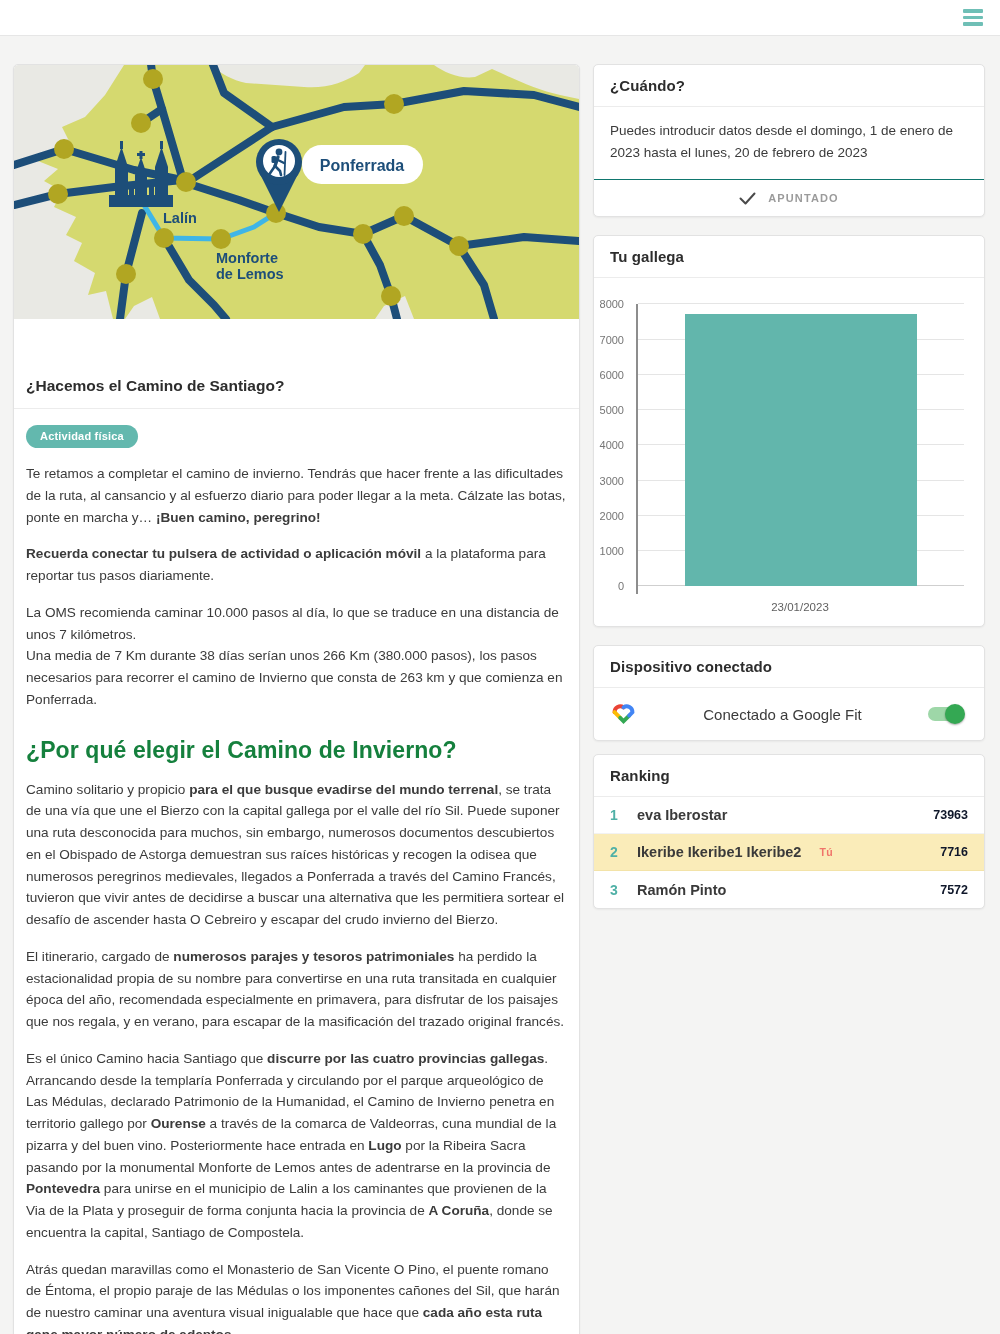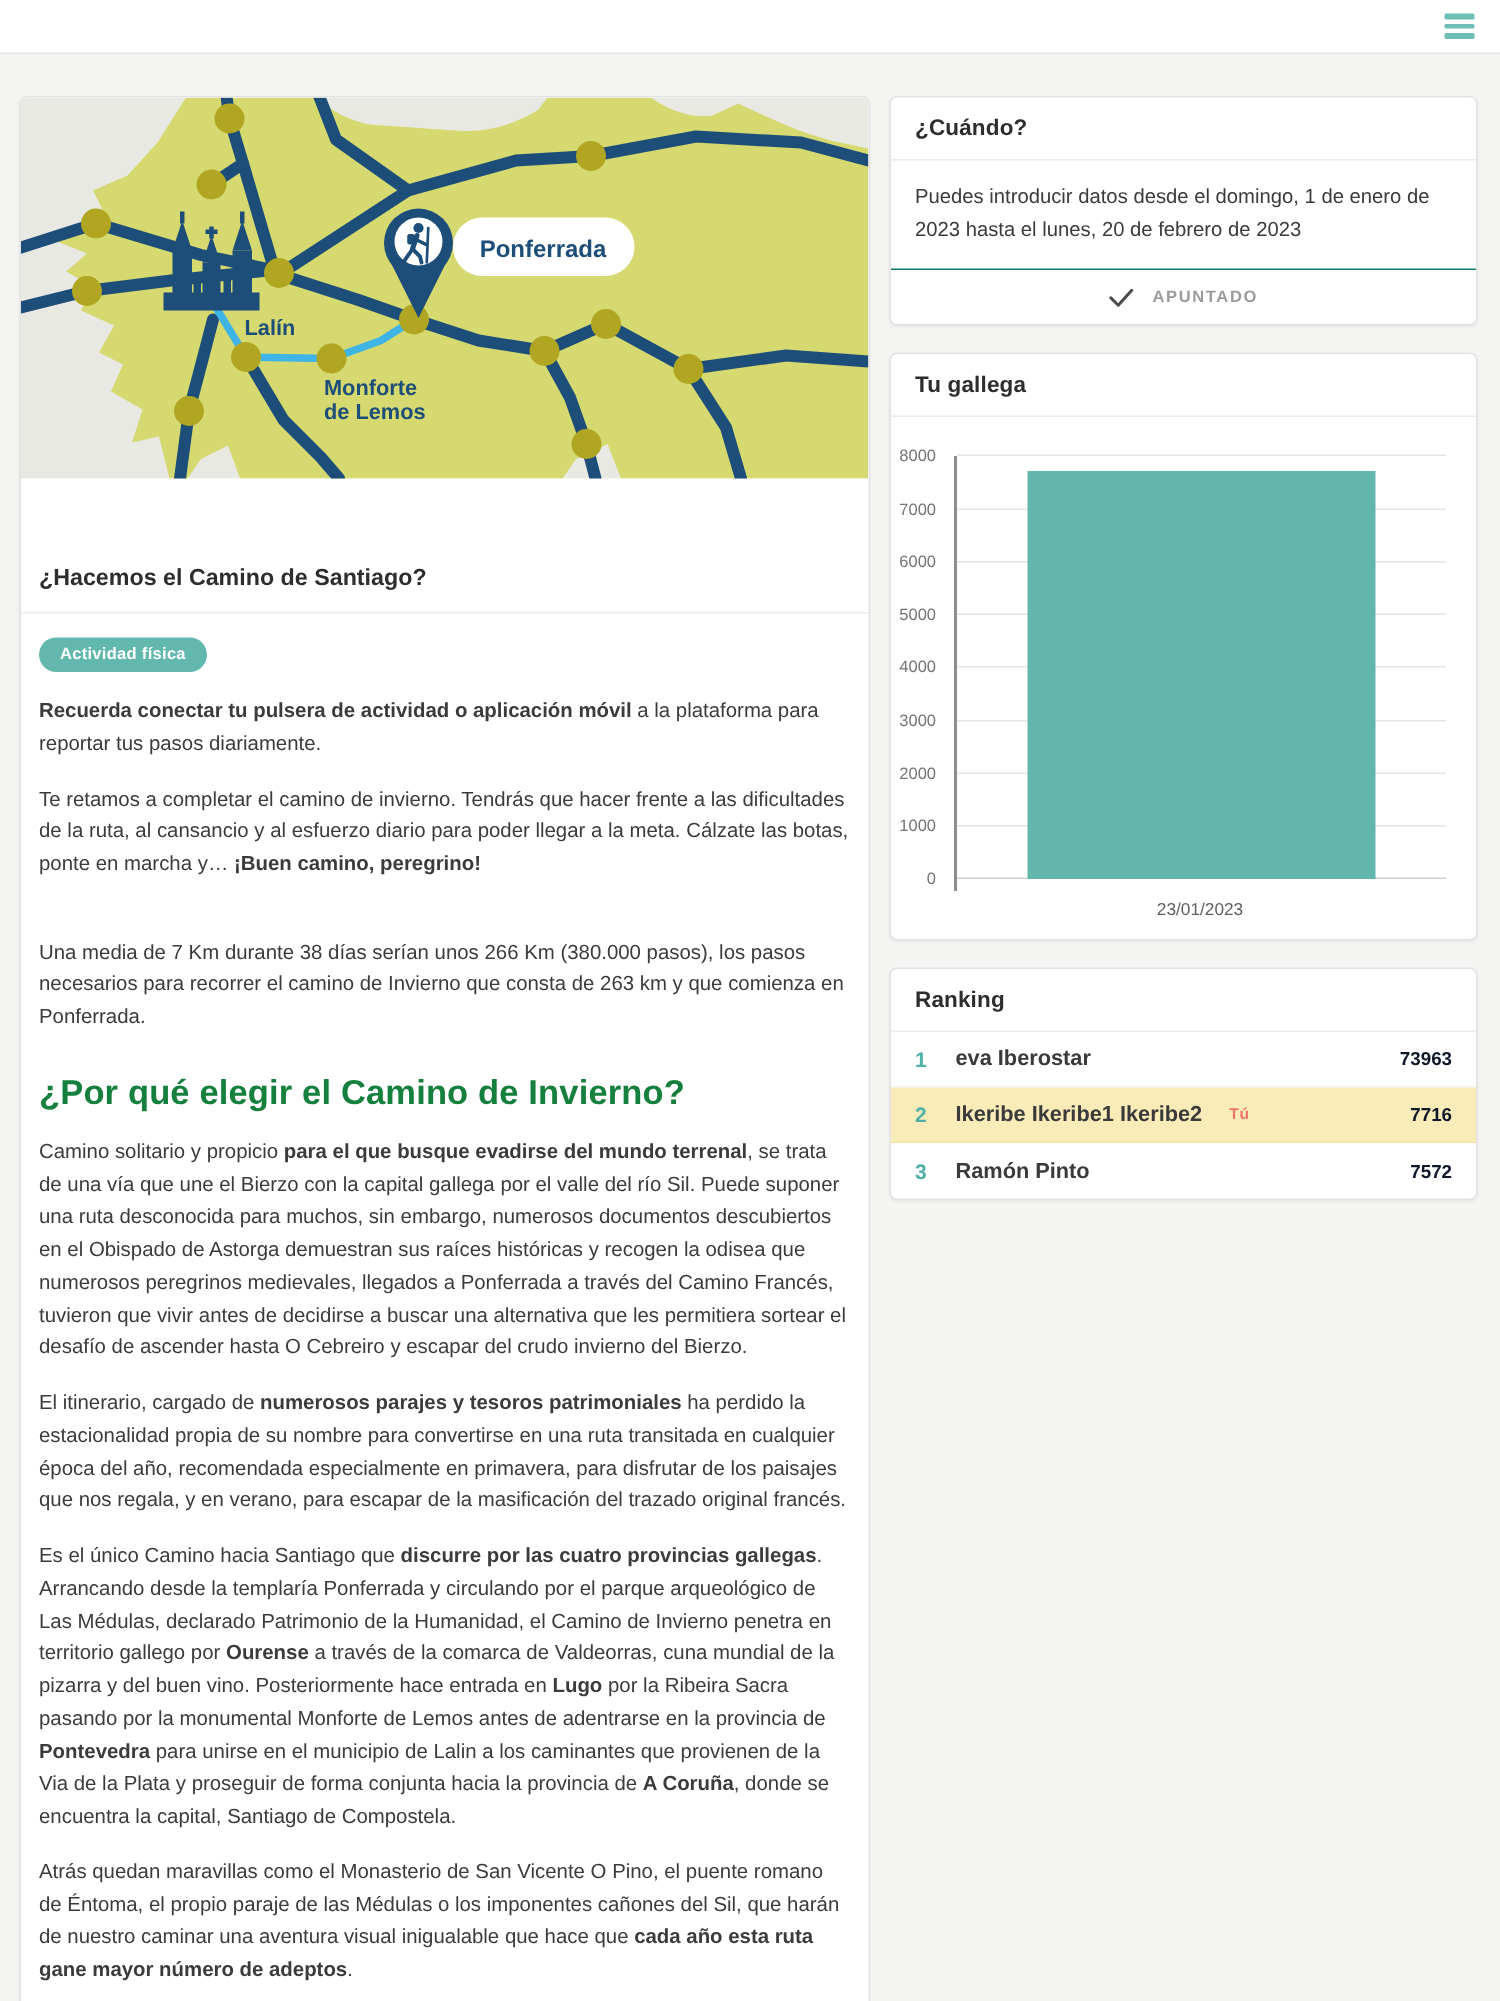--- a/index.html
+++ b/index.html
@@ -184,25 +184,25 @@
         <text x="202" y="198" font-size="14.5" font-weight="bold" fill="#1d4e79">Monforte</text>
         <text x="202" y="214" font-size="14.5" font-weight="bold" fill="#1d4e79">de Lemos</text>
       </svg>
     </div>
 
     <h1 class="article-title">¿Hacemos el Camino de Santiago?</h1>
 
     <div class="article-body">
       <span class="badge">Actividad física</span>
 
+      <p><span>Te retamos a completar el camino de invierno. Tendrás que hacer frente a las dificultades de la ruta, al cansancio y al esfuerzo diario para poder llegar a la meta. Cálzate las botas, ponte en marcha y… </span><b>¡Buen camino, peregrino!</b></p>
+
       <p><b>Recuerda conectar tu pulsera de actividad o aplicación móvil</b><span> a la plataforma para reportar tus pasos diariamente.</span></p>
 
-      <p><span>Te retamos a completar el camino de invierno. Tendrás que hacer frente a las dificultades de la ruta, al cansancio y al esfuerzo diario para poder llegar a la meta. Cálzate las botas, ponte en marcha y… </span><b>¡Buen camino, peregrino!</b></p>
-
-      <p><br><span>Una media de 7 Km durante 38 días serían unos 266 Km (380.000 pasos), los pasos necesarios para recorrer el camino de Invierno que consta de 263 km y que comienza en Ponferrada.</span></p>
+      <p><span>La OMS recomienda caminar 10.000 pasos al día, lo que se traduce en una distancia de unos 7 kilómetros.</span><br><span>Una media de 7 Km durante 38 días serían unos 266 Km (380.000 pasos), los pasos necesarios para recorrer el camino de Invierno que consta de 263 km y que comienza en Ponferrada.</span></p>
 
       <h2>¿Por qué elegir el Camino de Invierno?</h2>
 
       <p><span>Camino solitario y propicio </span><b>para el que busque evadirse del mundo terrenal</b><span>, se trata de una vía que une el Bierzo con la capital gallega por el valle del río Sil. Puede suponer una ruta desconocida para muchos, sin embargo, numerosos documentos descubiertos en el Obispado de Astorga demuestran sus raíces históricas y recogen la odisea que numerosos peregrinos medievales, llegados a Ponferrada a través del Camino Francés, tuvieron que vivir antes de decidirse a buscar una alternativa que les permitiera sortear el desafío de ascender hasta O Cebreiro y escapar del crudo invierno del Bierzo.</span></p>
 
       <p><span>El itinerario, cargado de </span><b>numerosos parajes y tesoros patrimoniales</b><span> ha perdido la estacionalidad propia de su nombre para convertirse en una ruta transitada en cualquier época del año, recomendada especialmente en primavera, para disfrutar de los paisajes que nos regala, y en verano, para escapar de la masificación del trazado original francés.</span></p>
 
       <p><span>Es el único Camino hacia Santiago que </span><b>discurre por las cuatro provincias gallegas</b><span>. Arrancando desde la templaría Ponferrada y circulando por el parque arqueológico de Las Médulas, declarado Patrimonio de la Humanidad, el Camino de Invierno penetra en territorio gallego por </span><b>Ourense</b><span> a través de la comarca de Valdeorras, cuna mundial de la pizarra y del buen vino. Posteriormente hace entrada en </span><b>Lugo</b><span> por la Ribeira Sacra pasando por la monumental Monforte de Lemos antes de adentrarse en la provincia de </span><b>Pontevedra</b><span> para unirse en el municipio de Lalin a los caminantes que provienen de la Via de la Plata y proseguir de forma conjunta hacia la provincia de </span><b>A Coruña</b><span>, donde se encuentra la capital, Santiago de Compostela.</span></p>
 
       <p><span>Atrás quedan maravillas como el Monasterio de San Vicente O Pino, el puente romano de Éntoma, el propio paraje de las Médulas o los imponentes cañones del Sil, que harán de nuestro caminar una aventura visual inigualable que hace que </span><b>cada año esta ruta gane mayor número de adeptos</b><span>.</span></p>
@@ -255,20 +255,38 @@
                 <div class="bar" style="height: 96.45%; background: rgb(98, 182, 172);"></div>
               </div>
             </div>
         </div>
         <div class="xlabels">
             <div class="xtick">23/01/2023</div>
           </div>
       </div>
     </div>
 
+    <div class="card tight">
+      <div class="card-title">Dispositivo conectado</div>
+      <div class="device-row">
+        <svg width="27" height="24" viewBox="0 0 24 22">
+          <g fill="none" stroke-linecap="round" stroke-width="3.6">
+            <path d="M12 5 A5.2 5.2 0 0 0 3.8 9.3" stroke="#EA4335"></path>
+            <path d="M3.8 9.3 L9 14.6" stroke="#FBBC04"></path>
+            <path d="M9 14.6 L12 17.6 L17.2 12.4" stroke="#34A853"></path>
+            <path d="M12 5 A5.2 5.2 0 0 1 20.2 9.3 L17.2 12.4" stroke="#4285F4"></path>
+          </g>
+        </svg>
+        <div class="device-status">Conectado a Google Fit</div>
+        <div class="toggle">
+          <div class="track"></div>
+          <div class="knob"></div>
+        </div>
+      </div>
+    </div>
 
     <div class="card">
       <div class="card-title">Ranking</div>
       <div>
         <div class="rank-row">
           <span class="rank-num">1</span>
           <span class="rank-name">eva Iberostar</span>
           <span class="rank-value">73963</span>
         </div>
         <div class="rank-row me">

